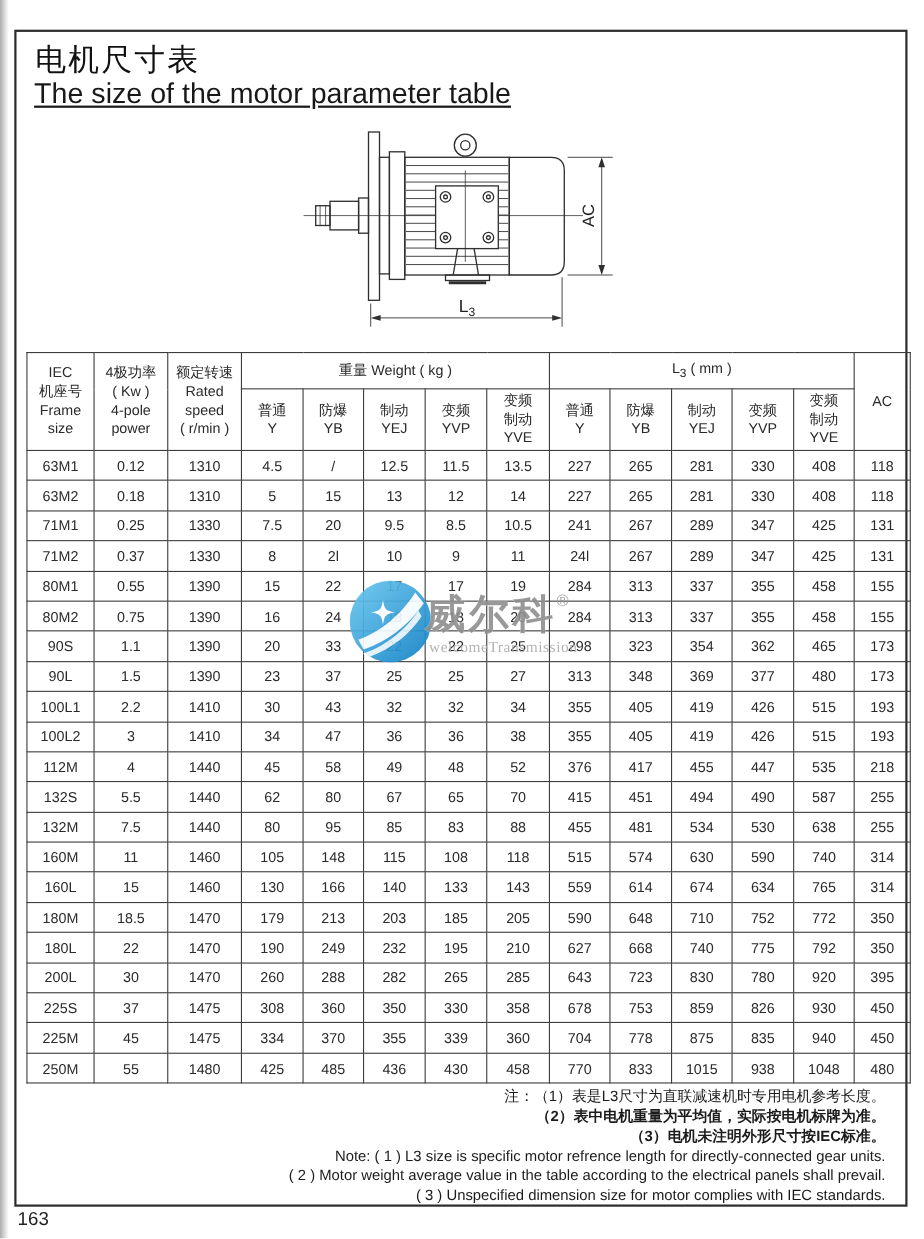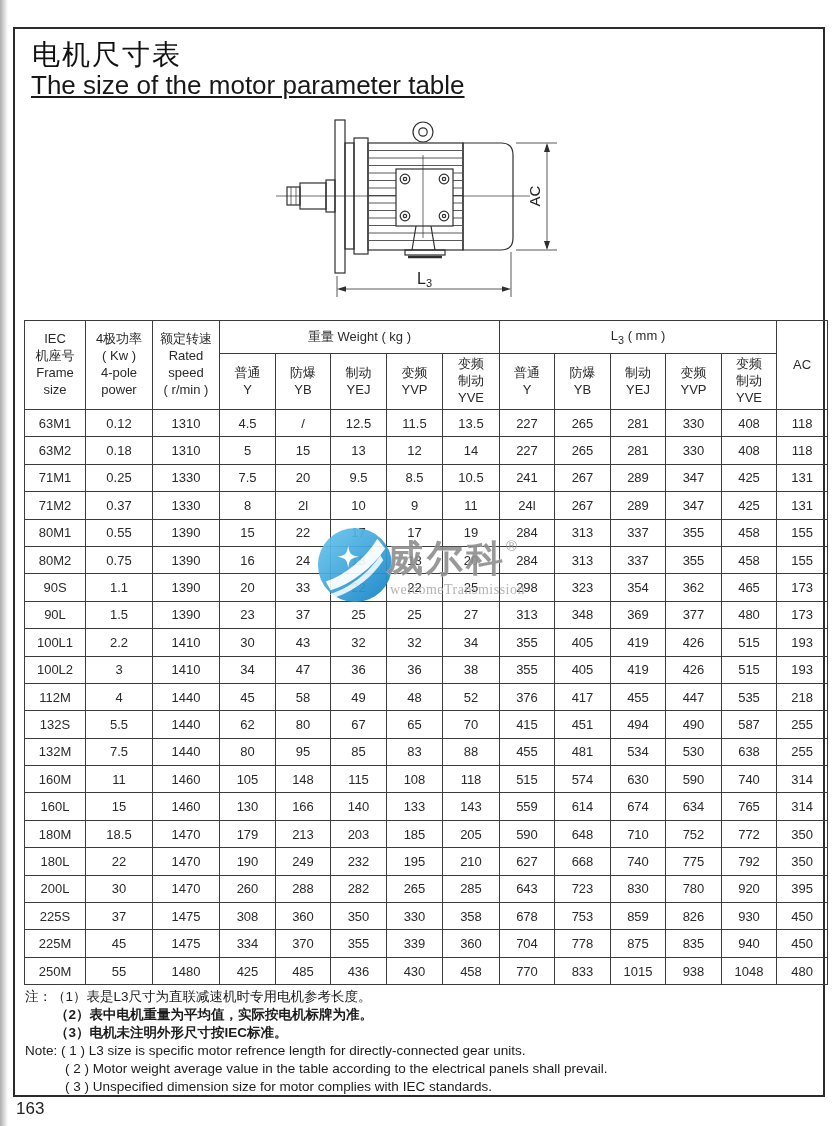--- a/index.html
+++ b/index.html
@@ -20,21 +20,21 @@
     border-collapse:collapse; table-layout:fixed; font-size:13px; color:#2a2a2a; }
   table.motor th, table.motor td {
     border:1.3px solid #3c3c3c; text-align:center; vertical-align:middle; padding:0;
   }
   table.motor th { font-weight:400; white-space:pre-line; line-height:1.3; }
   thead tr.hdr-top { height:33px; }
   thead tr.hdr-sub { height:56px; }
   tbody tr { height:27.4px;padding-left:36px; }
 
   .notes { position:absolute; left:25px; top:988px; width:780px; font-size:13.5px; line-height:18px; color:#1c1c1c; }
-  .note-line { white-space:nowrap; }
+  .note-line { white-space:nowrap;text-align:right; }
   .indent-zh { padding-left:30px;font-weight:bold; }
   .indent-en { padding-left:40px; }
   .page-num { position:absolute; left:16px; top:1099px; font-size:17px; color:#222; }
 
   .watermark { position:absolute; left:316px; top:524px; width:310px; height:90px; pointer-events:none; z-index:5; }
   .wm-logo { position:absolute; left:0; top:2px; opacity:0.93; }
   .wm-text-row { position:absolute; left:70px; top:10px; white-space:nowrap; }
   .wm-zh { font-size:37px; font-weight:700; color:#8f8f8f; letter-spacing:3px; opacity:0.9;
     text-shadow:0 0 1px #ffffff; }
   .wm-reg { font-size:15px; color:#9a9a9a; vertical-align:20px; opacity:0.9; }

